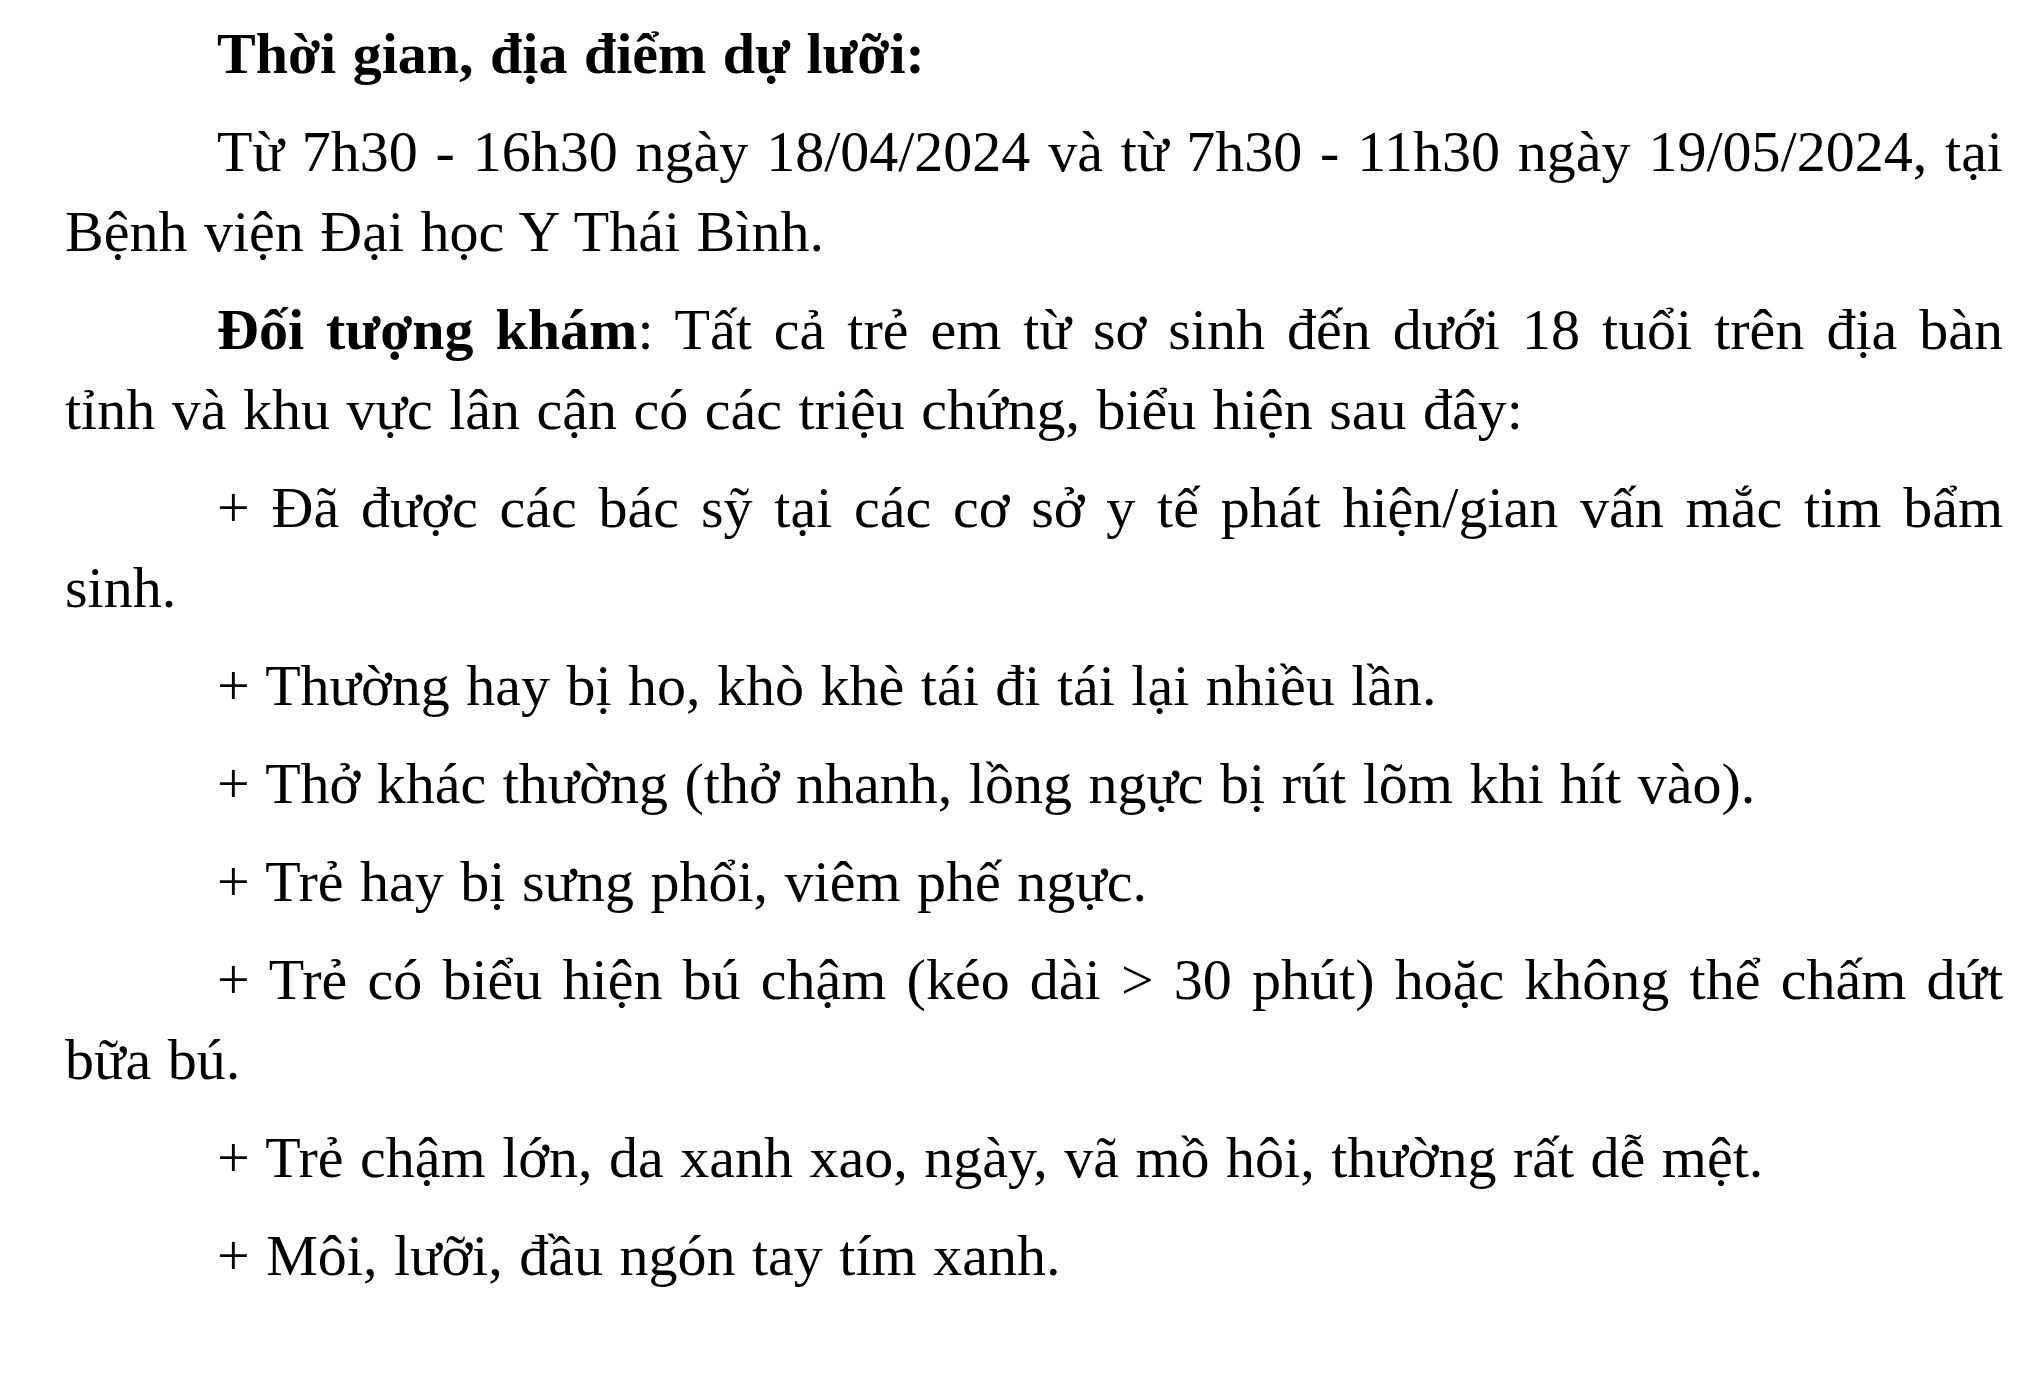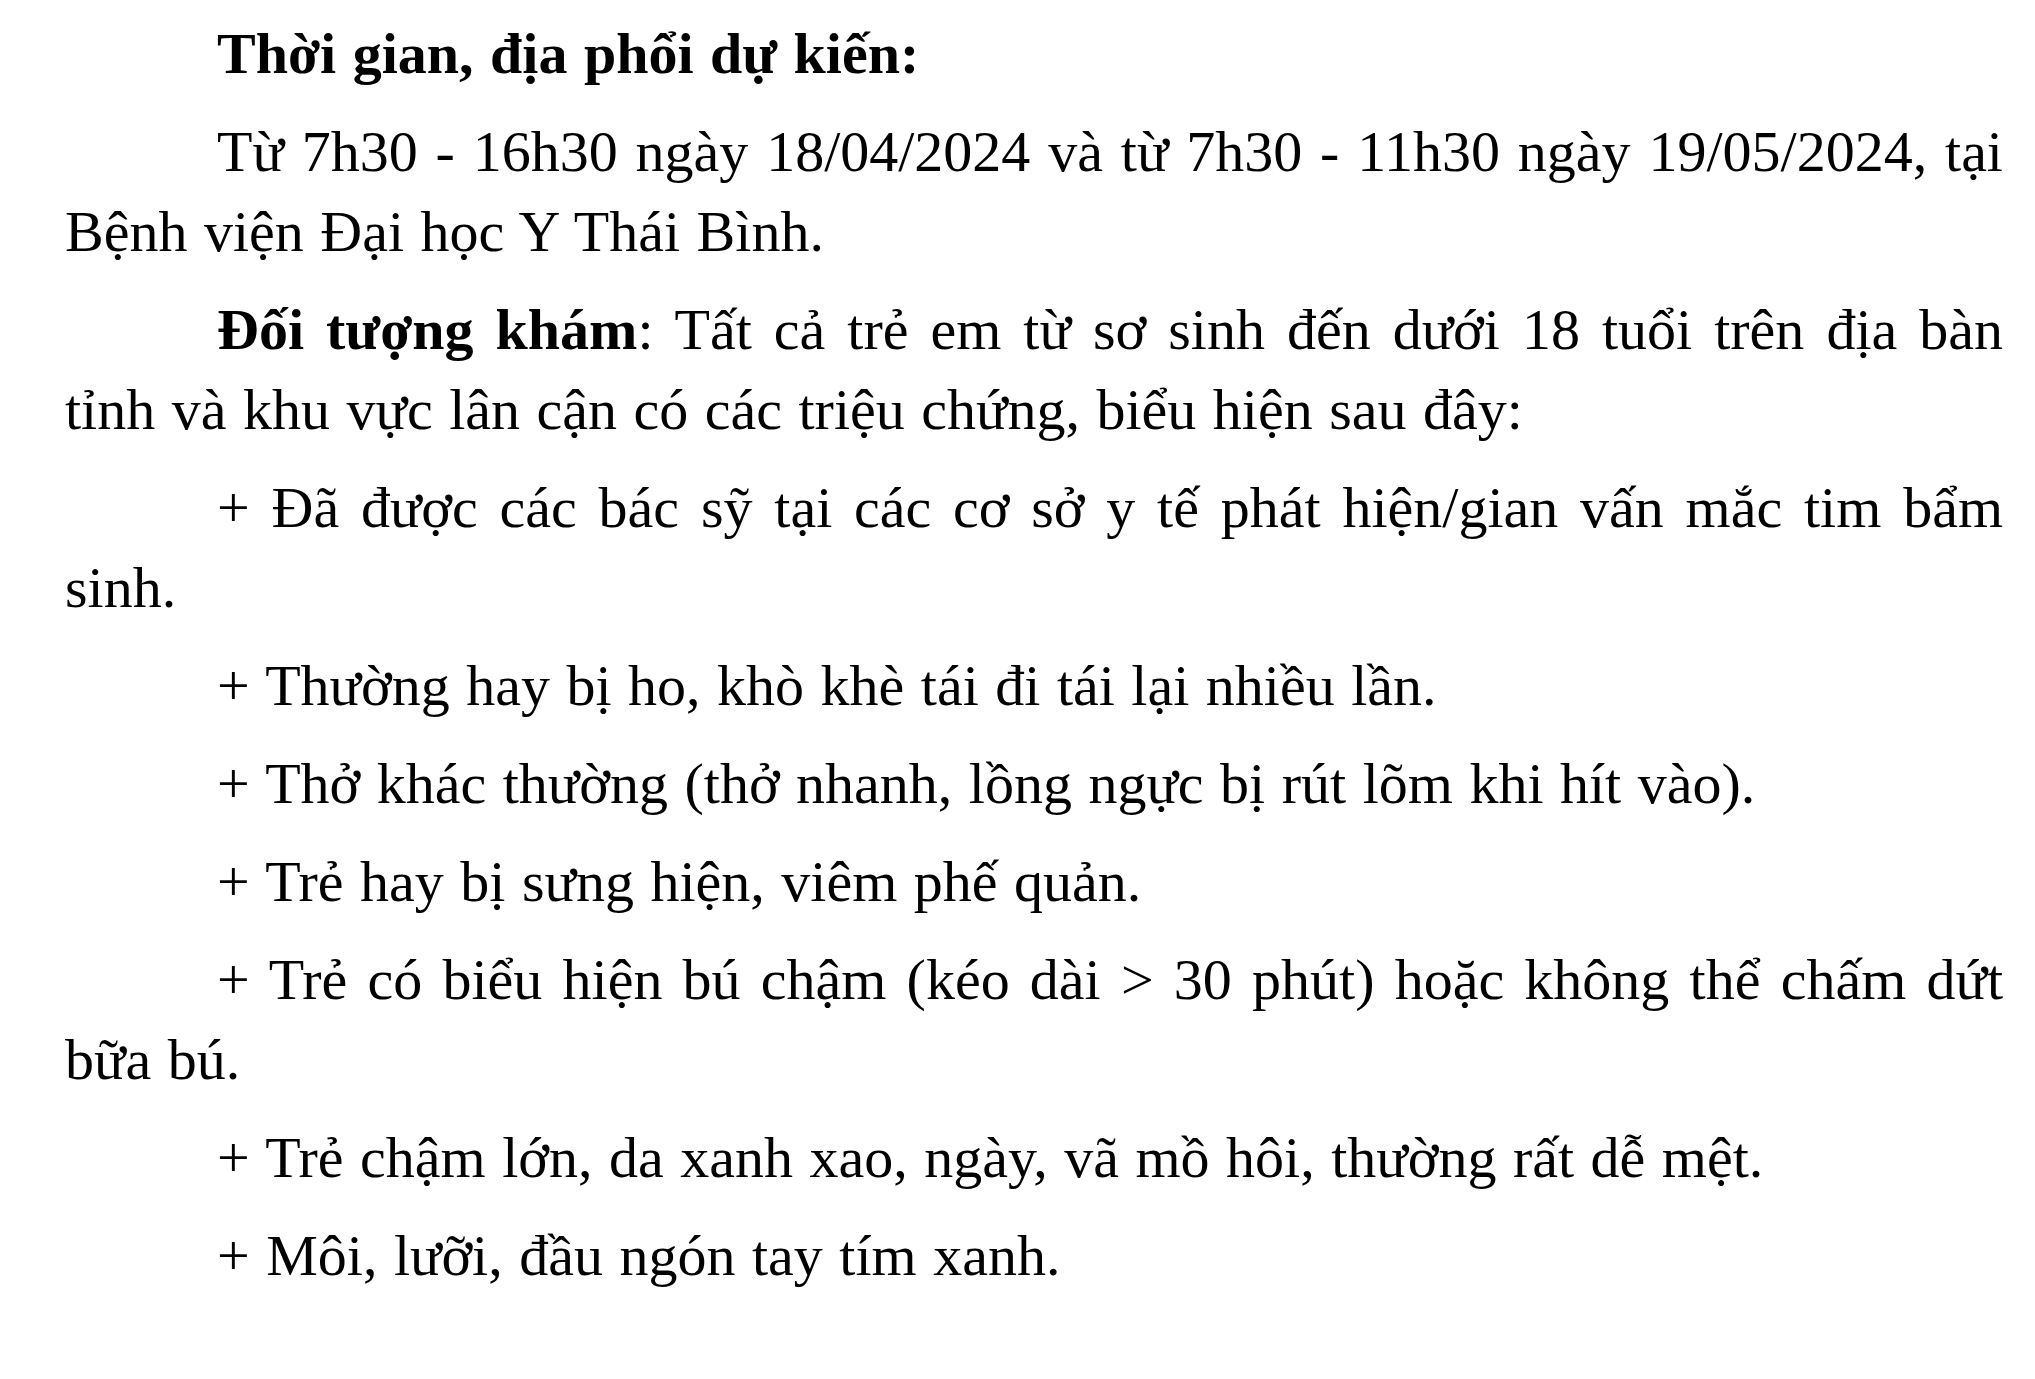--- a/index.html
+++ b/index.html
@@ -30,27 +30,27 @@
   }
   .bold {
     font-weight: 700;
   }
 </style>
 </head>
 <body>
 
 <div class="page">
 
-  <p class="para bold">Thời gian, địa phổi dự kiến:</p>
+  <p class="para bold">Thời gian, địa điểm dự lưỡi:</p>
 
   <p class="para">Từ 7h30 - 16h30 ngày 18/04/2024 và từ 7h30 - 11h30 ngày 19/05/2024, tại Bệnh viện Đại học Y Thái Bình.</p>
 
   <p class="para"><span class="bold">Đối tượng khám</span><span>: Tất cả trẻ em từ sơ sinh đến dưới 18 tuổi trên địa bàn tỉnh và khu vực lân cận có các triệu chứng, biểu hiện sau đây:</span></p>
 
   <p class="para">+ Đã được các bác sỹ tại các cơ sở y tế phát hiện/gian vấn mắc tim bẩm sinh.</p>
   <p class="para">+ Thường hay bị ho, khò khè tái đi tái lại nhiều lần.</p>
   <p class="para">+ Thở khác thường (thở nhanh, lồng ngực bị rút lõm khi hít vào).</p>
-  <p class="para">+ Trẻ hay bị sưng hiện, viêm phế quản.</p>
+  <p class="para">+ Trẻ hay bị sưng phổi, viêm phế ngực.</p>
   <p class="para">+ Trẻ có biểu hiện bú chậm (kéo dài &gt; 30 phút) hoặc không thể chấm dứt bữa bú.</p>
   <p class="para">+ Trẻ chậm lớn, da xanh xao, ngày, vã mồ hôi, thường rất dễ mệt.</p>
   <p class="para">+ Môi, lưỡi, đầu ngón tay tím xanh.</p>
 
 </div>
 
 </body></html>

